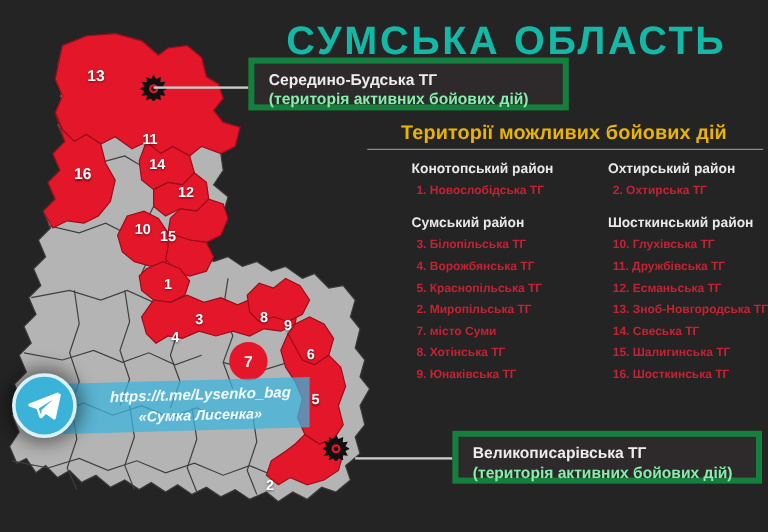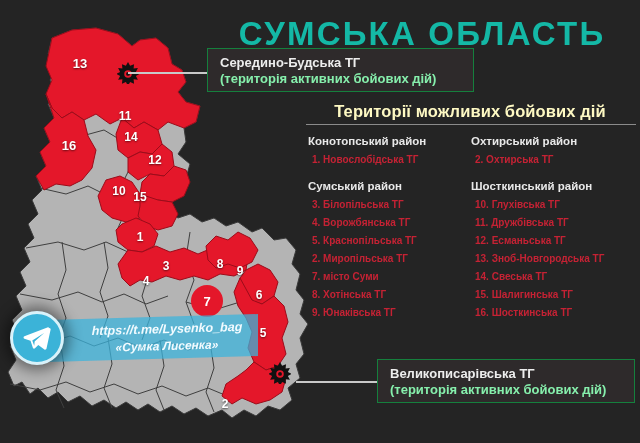--- a/index.html
+++ b/index.html
@@ -87,21 +87,21 @@
 
   
   .leader {
     position: absolute;
     height: 2px;
     background: #c9c9c9;
   }
   .callout {
     position: absolute;
     background: #2e2a2b;
-    border: 1px solid #15803d;
+    border: 5px solid #15803d;
     box-sizing: border-box;
     padding: 6px 10px 7px 12px;
   }
   .callout .c-title {
     color: #ededed;
     font-size: 13px;
     font-weight: 700;
     line-height: 16px;
     white-space: nowrap;
   }
@@ -114,39 +114,39 @@
   }
 
   
   .legend {
     position: absolute;
     left: 300px;
     top: 100px;
     width: 340px;
   }
   .legend-head {
-    color: #fef9c3;
+    color: #eab308;
     font-size: 16.5px;
     font-weight: 700;
     line-height: 22px;
     text-align: center;
     white-space: nowrap;
     letter-spacing: .1px;
     user-select: none;
   }
   .legend-rule {
     height: 1px;
     background: #8b8b8b;
     margin: 2px 4px 7px 6px;
   }
   .legend-cols {
     display: flex;
     padding-left: 8px;
   }
-  .legend-col { width: 163px; }
+  .legend-col { width: 163px; margin-left: 35px; }
   .legend-col.right { width: 169px; }
   .dist {
     color: #e9e9e9;
     font-size: 11.5px;
     font-weight: 700;
     line-height: 19px;
     white-space: nowrap;
     user-select: none;
   }
   .dist.spaced { margin-top: 8px; }

